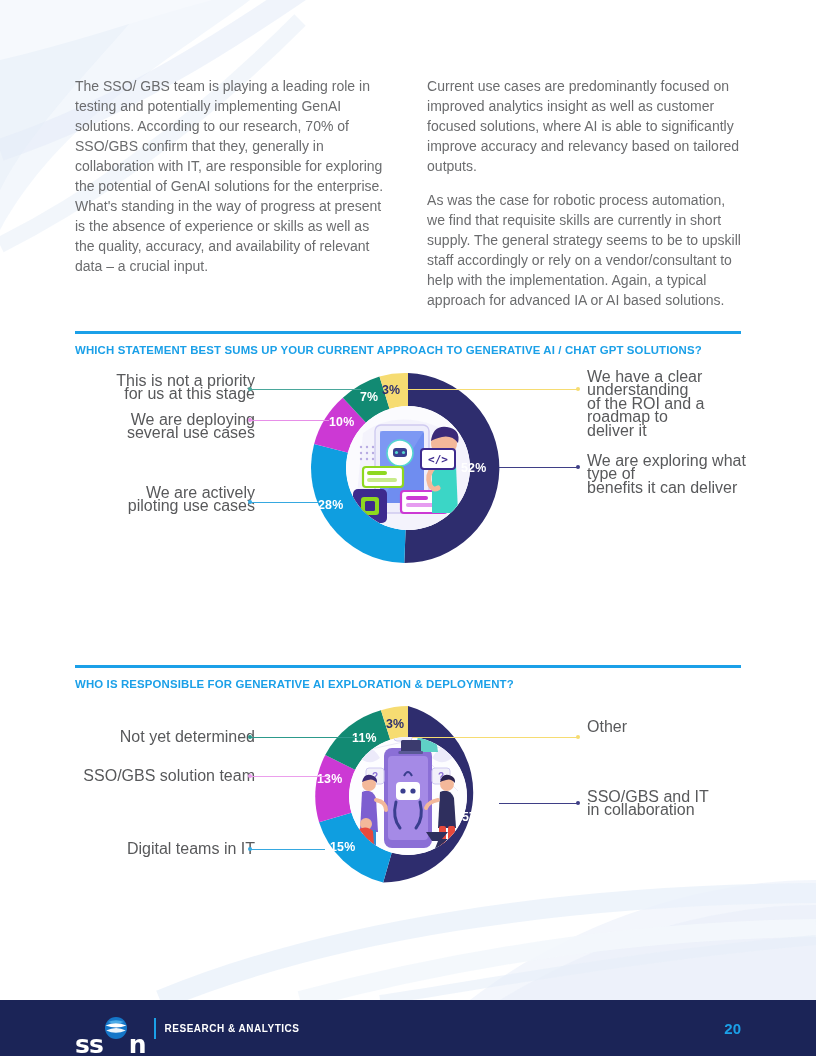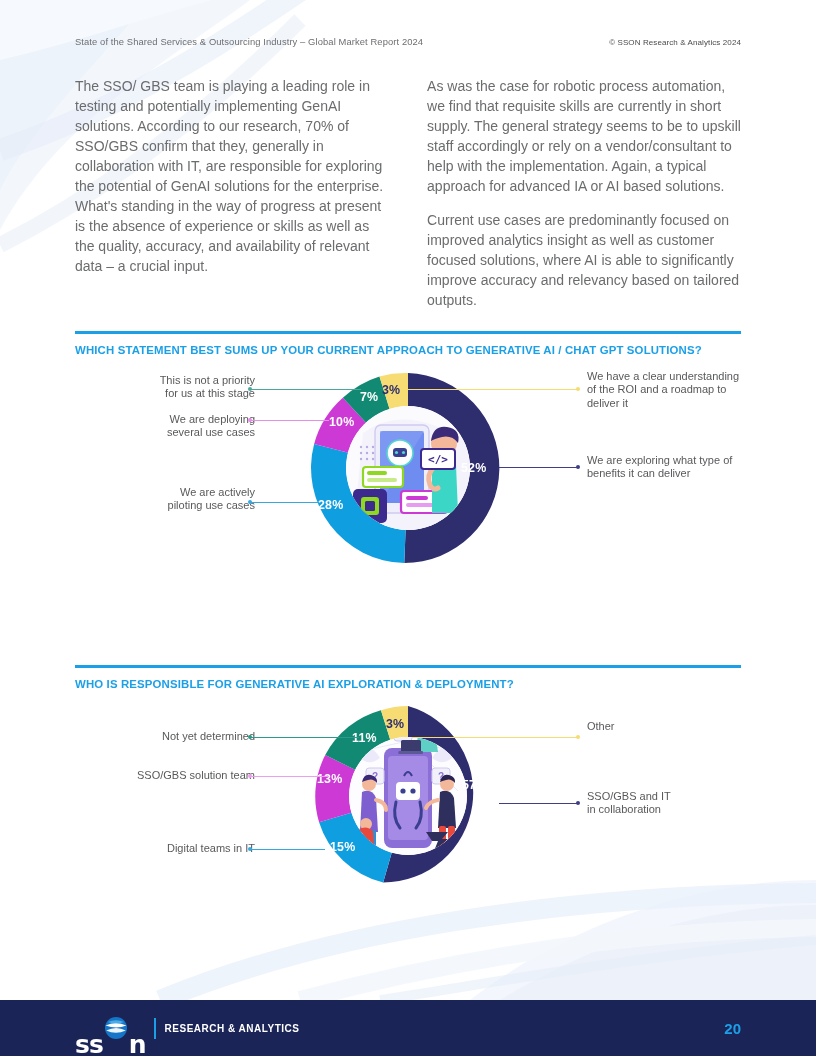--- a/index.html
+++ b/index.html
@@ -40,21 +40,21 @@
   .chart-title{
     margin-top:9px;
     font-size:11.4px;font-weight:bold;color:#1ba0e8;
     letter-spacing:.15px;line-height:15px;
     text-transform:uppercase;
   }
   .chart-area{position:relative;width:666px;}
 
   
   .lbl{
-    position:absolute;font-size:11px;line-height:13.5px;color:#58595b;
+    position:absolute;font-size:16px;line-height:13.5px;color:#58595b;
   }
   .lbl.r{text-align:right;}
   .lbl.l{text-align:left;}
 
   
   .conn{position:absolute;height:1.4px;}
   .conn .dot{
     position:absolute;top:-1.3px;width:4px;height:4px;border-radius:50%;
   }
   .conn .dot.start{left:-1px;}
@@ -106,32 +106,28 @@
   <path d="M0,245 C110,190 210,110 300,20" stroke="#edf2fa" stroke-width="16" fill="none" opacity="0.7"></path>
   <path d="M816,880 C690,880 560,930 470,1000 L816,1000 Z" fill="#f1f5fc" opacity="0.85"></path>
   <path d="M816,905 C700,905 590,945 500,1000 L816,1000 Z" fill="#e9f0fa" opacity="0.7"></path>
   <path d="M160,1000 C330,930 560,895 816,893" stroke="#eaf1fa" stroke-width="20" fill="none" opacity="0.8"></path>
   <path d="M300,1000 C470,955 640,930 816,928" stroke="#f3f7fc" stroke-width="18" fill="none" opacity="0.9"></path>
   <path d="M816,940 C640,955 480,985 380,1000" stroke="#e6eef9" stroke-width="10" fill="none" opacity="0.6"></path>
 </svg>
 
 <div class="page">
 
-  <div class="runhead">
-    <div class="runhead-left">State of the Shared Services &amp; Outsourcing Industry – Global Market Report 2024</div>
-    <div class="runhead-right">© SSON Research &amp; Analytics 2024</div>
-  </div>
 
   <div class="cols">
     <div class="col left">
       <p>The SSO/ GBS team is playing a leading role in testing and potentially implementing GenAI solutions. According to our research, 70% of SSO/GBS confirm that they, generally in collaboration with IT, are responsible for exploring the potential of GenAI solutions for the enterprise. What's standing in the way of progress at present is the absence of experience or skills as well as the quality, accuracy, and availability of relevant data – a crucial input.</p>
     </div>
     <div class="col right">
+      <p>Current use cases are predominantly focused on improved analytics insight as well as customer focused solutions, where AI is able to significantly improve accuracy and relevancy based on tailored outputs.</p>
       <p>As was the case for robotic process automation, we find that requisite skills are currently in short supply. The general strategy seems to be to upskill staff accordingly or rely on a vendor/consultant to help with the implementation. Again, a typical approach for advanced IA or AI based solutions.</p>
-      <p>Current use cases are predominantly focused on improved analytics insight as well as customer focused solutions, where AI is able to significantly improve accuracy and relevancy based on tailored outputs.</p>
     </div>
   </div>
 
   <div class="chart-block" style="top:331px;">
     <div class="rule"></div>
     <div class="chart-title">WHICH STATEMENT BEST SUMS UP YOUR CURRENT APPROACH TO GENERATIVE AI / CHAT GPT SOLUTIONS?</div>
 
     <div class="chart-area" style="height:255px;margin-top:10px;">
 
       <svg width="210" height="210" viewBox="0 0 210 210" style="position:absolute;left:228px;top:-5px;">
@@ -316,21 +312,21 @@
           <rect x="91" y="55" width="24" height="3" rx="1" fill="#5a5a96"></rect>
 
           <circle cx="58" cy="128" r="6" fill="#f3b89a"></circle>
           <path d="M51,133 q8,-4 14,2 l1,14 l-16,0 Z" fill="#e8493c"></path>
           <rect x="46" y="148" width="22" height="5" rx="2" fill="#8b6fd6"></rect>
 
           <path d="M118,136 l22,0 l-6,7 l6,0 l-14,12 l4,-10 l-6,0 Z" fill="#2f2f5e"></path>
         </g>
       </svg>
 
-      <div class="dval" style="left:387px;top:76px;">57%</div>
+      <div class="dval" style="left:387px;top:108px;">57%</div>
       <div class="dval" style="left:255px;top:138px;">15%</div>
       <div class="dval" style="left:242px;top:70px;">13%</div>
       <div class="dval" style="left:277px;top:29px;">11%</div>
       <div class="dval dark" style="left:311px;top:15px;">3%</div>
 
       <div class="lbl r" style="left:0px;top:28px;width:180px;white-space:pre-line;">Not yet determined</div>
       <div class="conn" style="left:174px;top:35px;width:110px;background:#2c9a8b;">
         <span class="dot start" style="background:#2c9a8b;"></span>
       </div>
 

